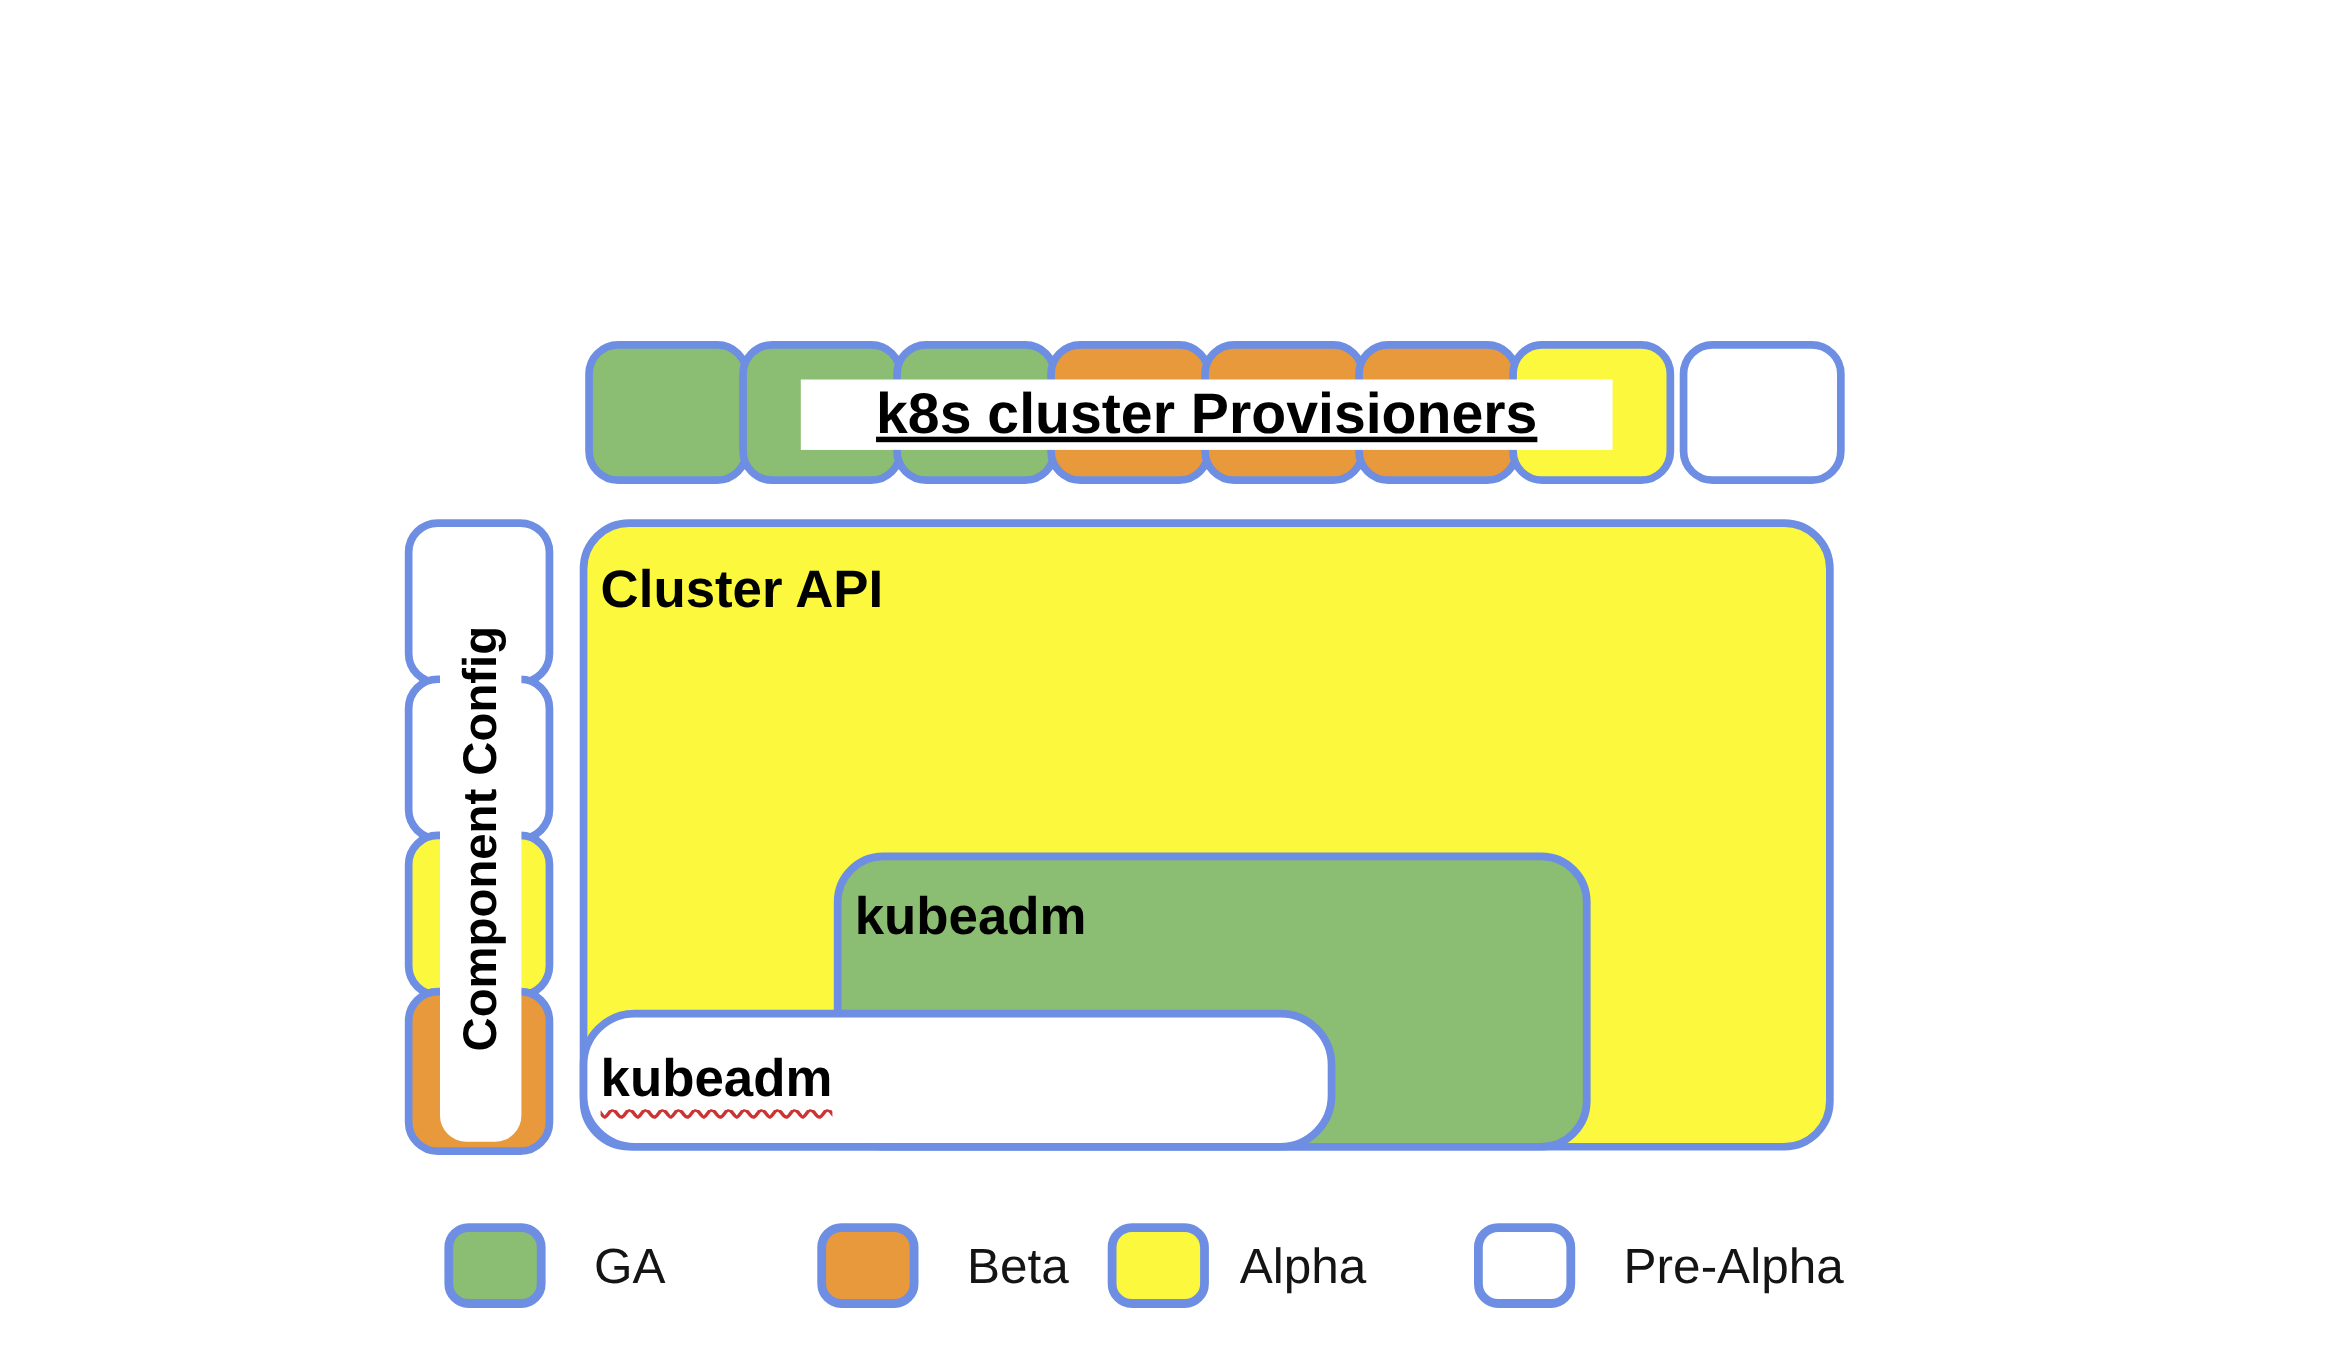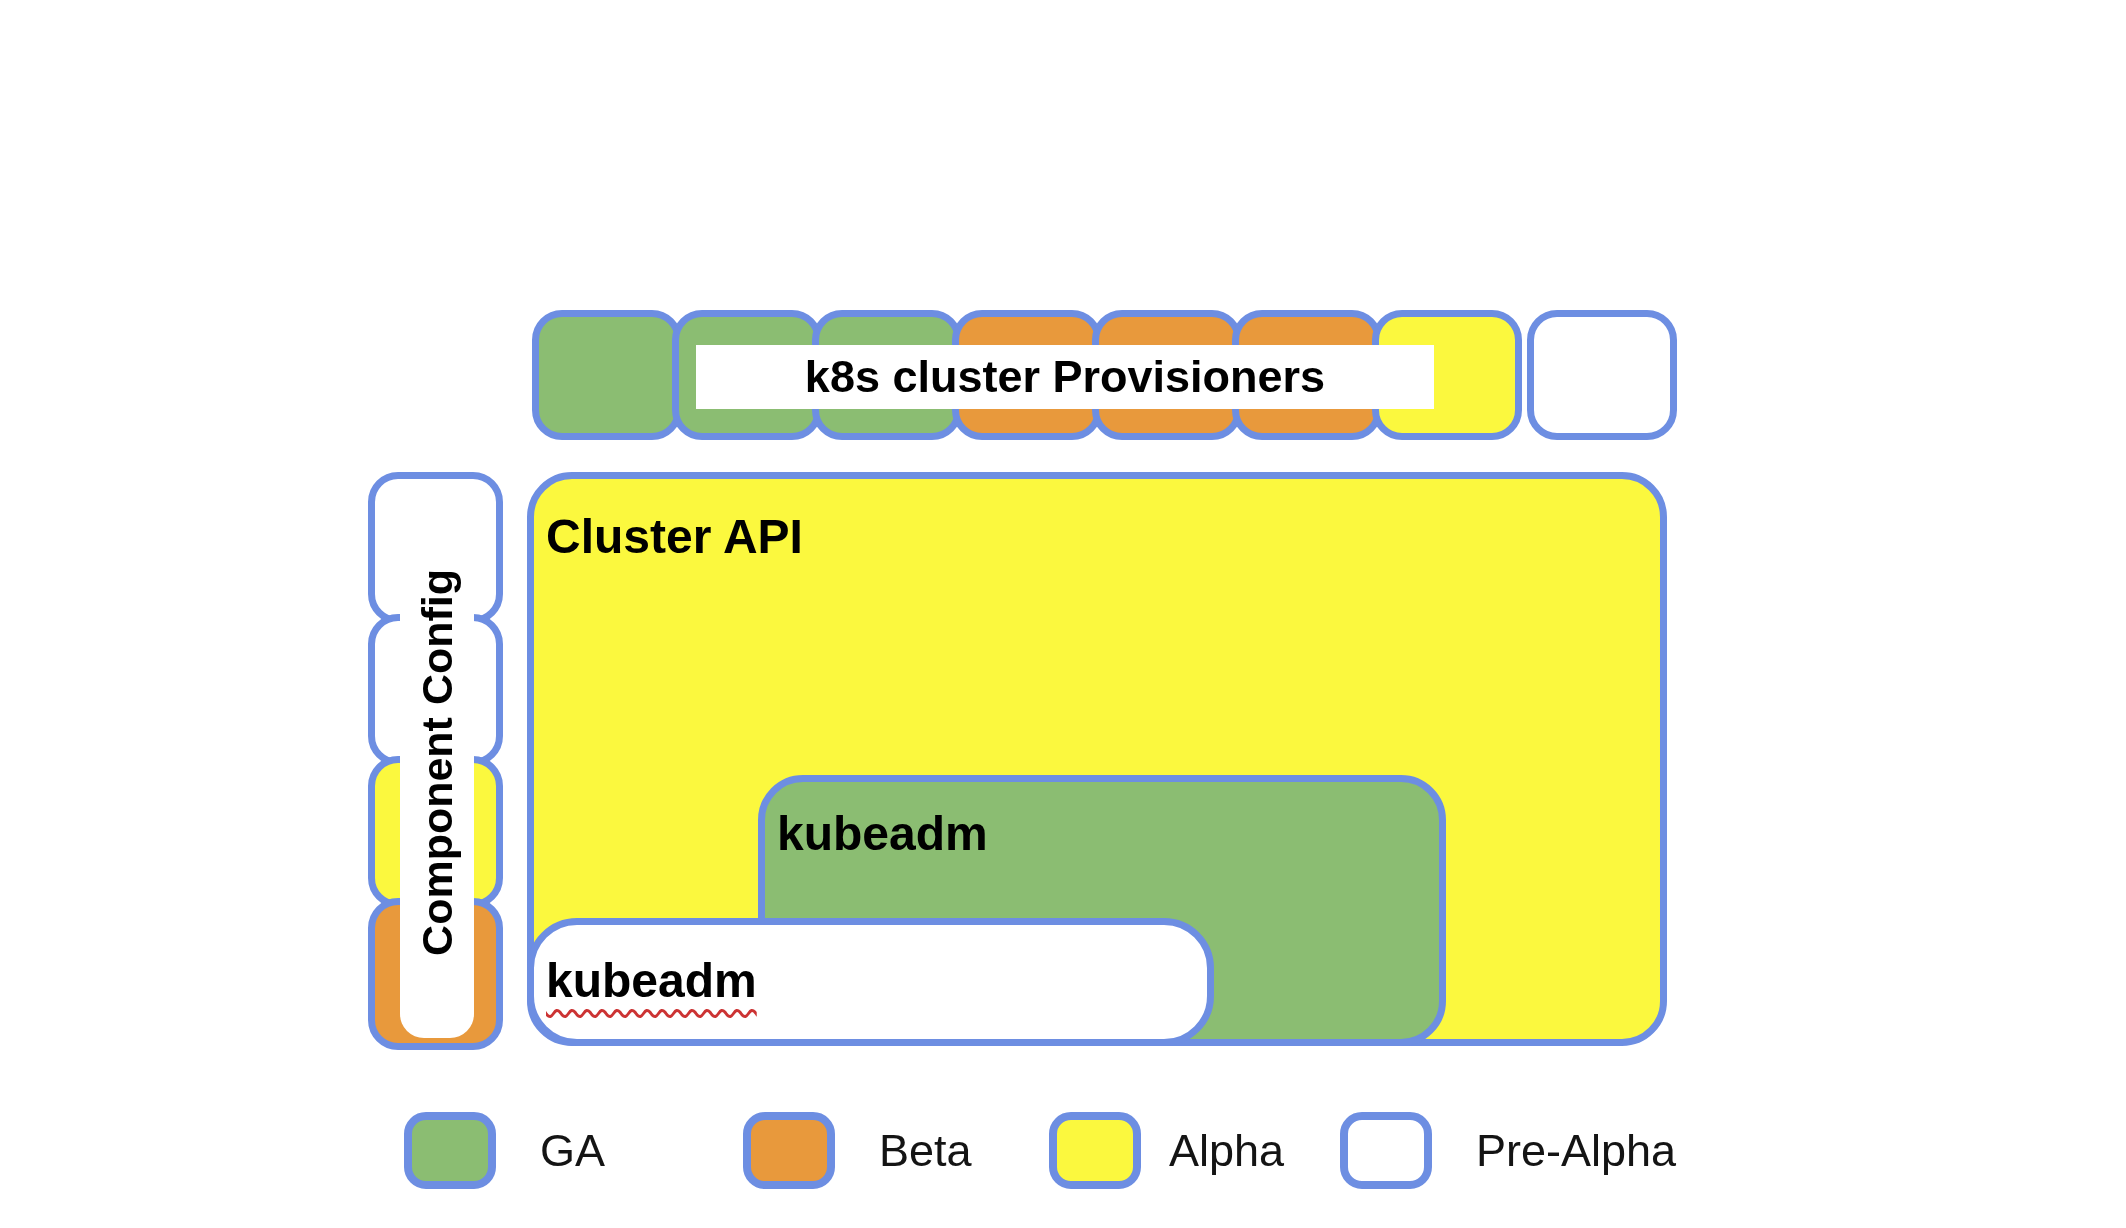--- a/index.html
+++ b/index.html
@@ -20,23 +20,23 @@
   .prov-pieces .piece { top:310px; width:150px; height:130px; }
   .prov-pieces .piece:nth-child(1){ left:532px; }
   .prov-pieces .piece:nth-child(2){ left:672px; }
   .prov-pieces .piece:nth-child(3){ left:812px; }
   .prov-pieces .piece:nth-child(4){ left:952px; }
   .prov-pieces .piece:nth-child(5){ left:1092px; }
   .prov-pieces .piece:nth-child(6){ left:1232px; }
   .prov-pieces .piece:nth-child(7){ left:1372px; }
   .prov-pieces .piece:nth-child(8){ left:1527px; }
   .prov-label {
-    position:absolute; left:696px; top:345px; width:738px; height:64px;
+    position:absolute; left:728px; top:345px; width:738px; height:64px;
     background:#ffffff; display:flex; align-items:center; justify-content:center;
-    font-weight:700; font-size:45px; white-space:nowrap;
+    font-weight:700; font-size:52px; white-space:nowrap;text-decoration:underline;
   }
 
   
   .col-pieces .piece { left:368px; width:135px; height:152px; }
   .col-pieces .piece:nth-child(1){ top:472px; }
   .col-pieces .piece:nth-child(2){ top:614px; }
   .col-pieces .piece:nth-child(3){ top:756px; }
   .col-pieces .piece:nth-child(4){ top:898px; }
   .cc-label-wrap {
     position:absolute; left:400px; top:486px; width:74px; height:552px;
@@ -62,21 +62,21 @@
   .squiggle {
     text-decoration-line:underline; text-decoration-style:wavy;
     text-decoration-color:var(--c-squiggle,#cc3333);
     text-decoration-thickness:3px; text-underline-offset:12px;
   }
 
   
   .legend-item { position:absolute; top:1112px; display:flex; align-items:center; gap:44px; }
   .legend-item.l0 { left:404px; }
   .legend-item.l1 { left:743px; }
-  .legend-item.l2 { left:1049px;gap:28px; }
+  .legend-item.l2 { left:1007px;gap:28px; }
   .legend-item.l3 { left:1340px; }
   .legend-swatch {
     width:92px; height:77px; box-sizing:border-box;
     border:8px solid var(--c-border,#6d8ee2); border-radius:22px; background:#fff;
   }
   .legend-label { font-size:45px; font-weight:400; color:#141414; white-space:nowrap; }
 </style>
 </head>
 <body>
 

